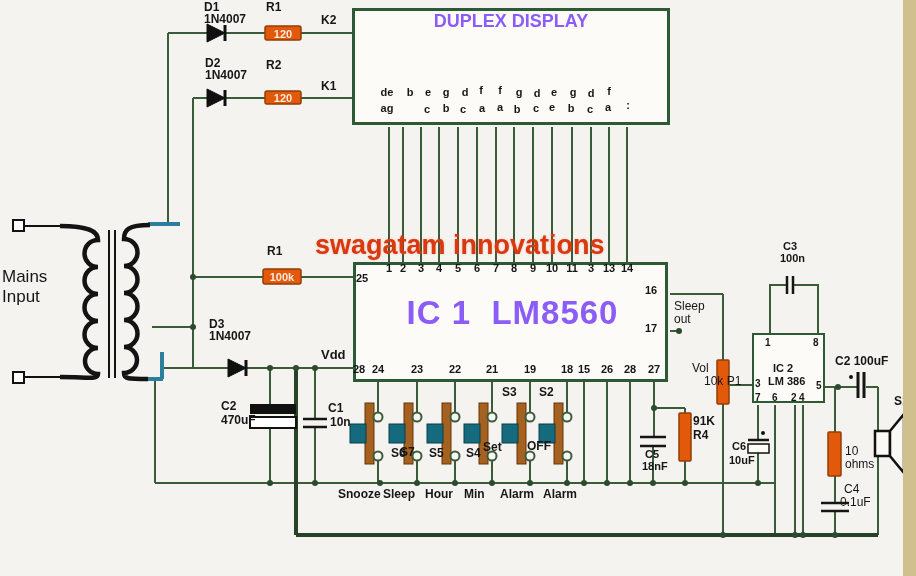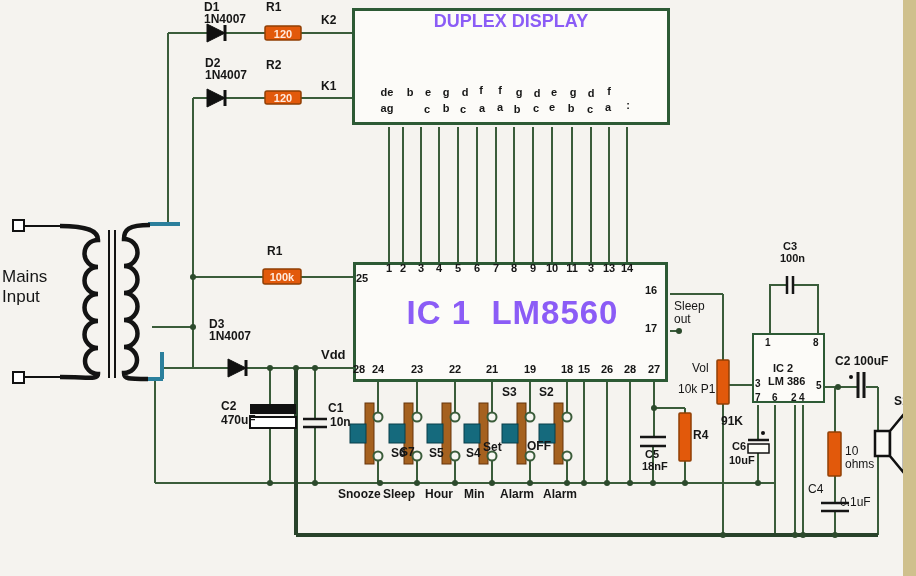--- a/index.html
+++ b/index.html
@@ -262,20 +262,21 @@
   <span class="lb sm ctr" style="left:482px;top:103px;">a</span>
   <span class="lb sm ctr" style="left:500px;top:102px;">a</span>
   <span class="lb sm ctr" style="left:517px;top:104px;">b</span>
   <span class="lb sm ctr" style="left:536px;top:103px;">c</span>
   <span class="lb sm ctr" style="left:552px;top:102px;">e</span>
   <span class="lb sm ctr" style="left:571px;top:103px;">b</span>
   <span class="lb sm ctr" style="left:590px;top:104px;">c</span>
   <span class="lb sm ctr" style="left:608px;top:102px;">a</span>
   <span class="lb sm ctr" style="left:628px;top:100px;">:</span>
 
+  <span class="lb wm" style="left:315px;top:232px;">swagatam innovations</span>
 
   <span class="lb" style="left:267px;top:245px;">R1</span>
   <span class="lb rval" style="left:263px;top:271px;width:38px;">100k</span>
   <span class="lb" style="left:209px;top:318px;">D3</span>
   <span class="lb" style="left:209px;top:330px;">1N4007</span>
   <span class="lb" style="left:321px;top:348px;font-size:13px;">Vdd</span>
 
   <span class="lb grn icbig" style="left:353px;top:296px;">IC 1  LM8560</span>
   <span class="lb sm" style="left:356px;top:273px;">25</span>
   <span class="lb sm ctr" style="left:389px;top:263px;">1</span>
@@ -323,33 +324,33 @@
   <span class="lb" style="left:383px;top:488px;">Sleep</span>
   <span class="lb" style="left:425px;top:488px;">Hour</span>
   <span class="lb" style="left:464px;top:488px;">Min</span>
   <span class="lb" style="left:500px;top:488px;">Alarm</span>
   <span class="lb" style="left:543px;top:488px;">Alarm</span>
 
   <span class="lb" style="left:674px;top:300px;font-weight:normal;">Sleep</span>
   <span class="lb" style="left:674px;top:313px;font-weight:normal;">out</span>
 
   <span class="lb" style="left:692px;top:362px;font-weight:normal;">Vol</span>
-  <span class="lb" style="left:678px;top:375px;font-weight:normal;margin-top:8px;">10k P1</span>
-  <span class="lb" style="left:693px;top:415px;padding-left:28px;">91K</span>
+  <span class="lb" style="left:704px;top:375px;font-weight:normal;">10k P1</span>
+  <span class="lb" style="left:693px;top:415px;">91K</span>
   <span class="lb" style="left:693px;top:429px;">R4</span>
   <span class="lb sm" style="left:645px;top:449px;">C5</span>
   <span class="lb sm" style="left:642px;top:461px;">18nF</span>
   <span class="lb sm" style="left:732px;top:441px;">C6</span>
   <span class="lb sm" style="left:729px;top:455px;">10uF</span>
   <span class="lb sm" style="left:783px;top:241px;">C3</span>
   <span class="lb sm" style="left:780px;top:253px;">100n</span>
   <span class="lb" style="left:835px;top:355px;">C2 100uF</span>
   <span class="lb" style="left:845px;top:445px;font-weight:normal;">10</span>
   <span class="lb" style="left:845px;top:458px;font-weight:normal;">ohms</span>
-  <span class="lb" style="left:808px;top:483px;font-weight:normal;">C4</span>
+  <span class="lb" style="left:844px;top:483px;font-weight:normal;">C4</span>
   <span class="lb" style="left:840px;top:496px;font-weight:normal;">0.1uF</span>
 
   <span class="lb sm" style="left:773px;top:363px;">IC 2</span>
   <span class="lb sm" style="left:768px;top:376px;">LM 386</span>
   <span class="lb xs" style="left:765px;top:338px;">1</span>
   <span class="lb xs" style="left:813px;top:338px;">8</span>
   <span class="lb xs" style="left:755px;top:379px;">3</span>
   <span class="lb xs" style="left:816px;top:381px;">5</span>
   <span class="lb xs" style="left:755px;top:393px;">7</span>
   <span class="lb xs" style="left:772px;top:393px;">6</span>

